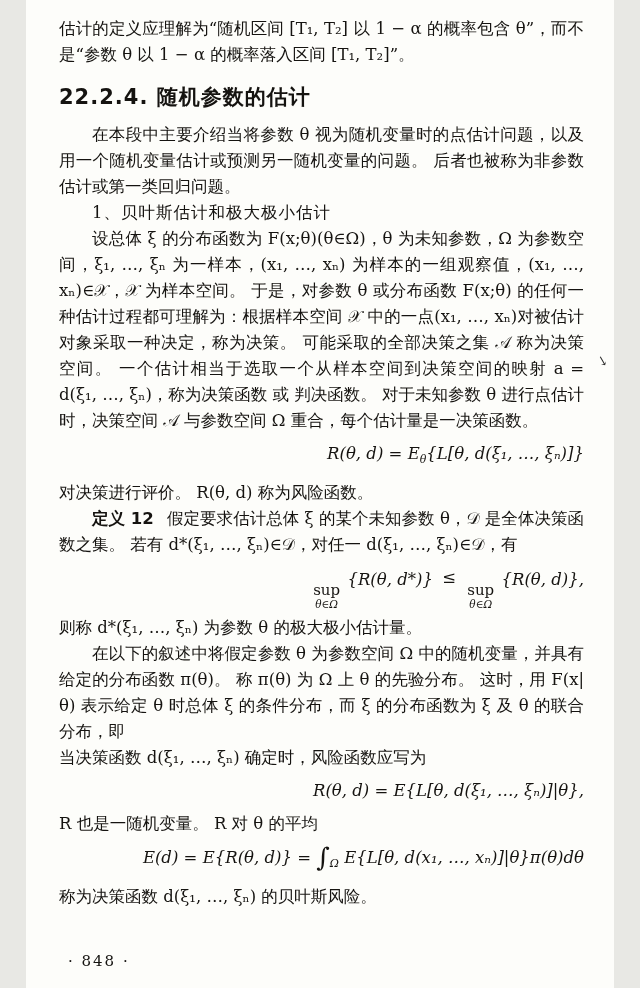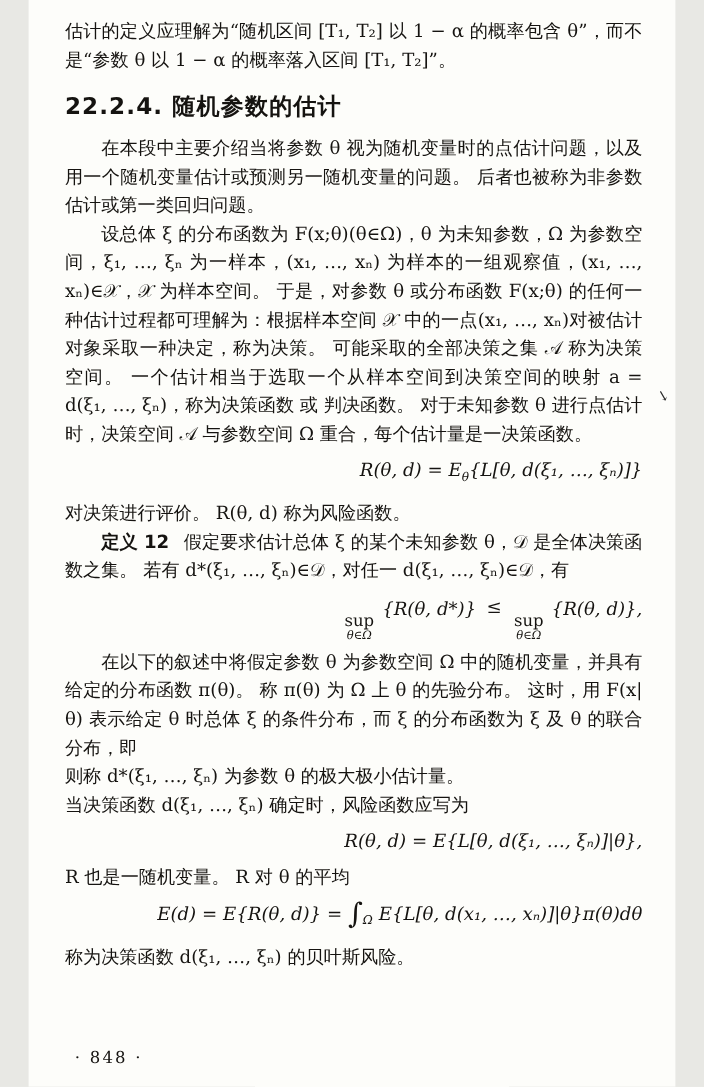--- a/index.html
+++ b/index.html
@@ -85,20 +85,21 @@
 <body>
 
 <div class="page">
 
   <p class="body cont">估计的定义应理解为“随机区间 [T₁, T₂] 以 1 − α 的概率包含 θ”，而不是“参数 θ 以 1 − α 的概率落入区间 [T₁, T₂]”。</p>
 
   <h2 class="heading">22.2.4. 随机参数的估计</h2>
 
   <p class="body indent">在本段中主要介绍当将参数 θ 视为随机变量时的点估计问题，以及用一个随机变量估计或预测另一随机变量的问题。 后者也被称为非参数估计或第一类回归问题。</p>
 
+  <p class="body subhead">1、贝叶斯估计和极大极小估计</p>
 
   <p class="body indent">设总体 ξ 的分布函数为 F(x;θ)(θ∈Ω)，θ 为未知参数，Ω 为参数空间，ξ₁, …, ξₙ 为一样本，(x₁, …, xₙ) 为样本的一组观察值，(x₁, …, xₙ)∈𝒳，𝒳 为样本空间。 于是，对参数 θ 或分布函数 F(x;θ) 的任何一种估计过程都可理解为：根据样本空间 𝒳 中的一点(x₁, …, xₙ)对被估计对象采取一种决定，称为决策。 可能采取的全部决策之集 𝒜 称为决策空间。 一个估计相当于选取一个从样本空间到决策空间的映射 a = d(ξ₁, …, ξₙ)，称为决策函数 或 判决函数。 对于未知参数 θ 进行点估计时，决策空间 𝒜 与参数空间 Ω 重合，每个估计量是一决策函数。</p>
 
 
   <div class="formula">
     <span>R(θ, d) = E</span><sub>θ</sub><span>{L[θ, d(ξ₁, …, ξₙ)]}</span>
   </div>
 
   <p class="body cont">对决策进行评价。 R(θ, d) 称为风险函数。</p>
 
@@ -113,23 +114,23 @@
       </span>
     <span>{R(θ, d*)}</span>
     <span class="rel">≤</span>
     <span class="supop">
         <span class="supword">sup</span>
         <span class="supcond">θ∈Ω</span>
       </span>
     <span>{R(θ, d)},</span>
   </div>
 
+  <p class="body cont">则称 d*(ξ₁, …, ξₙ) 为参数 θ 的极大极小估计量。</p>
+
   <p class="body indent">在以下的叙述中将假定参数 θ 为参数空间 Ω 中的随机变量，并具有给定的分布函数 π(θ)。 称 π(θ) 为 Ω 上 θ 的先验分布。 这时，用 F(x|θ) 表示给定 θ 时总体 ξ 的条件分布，而 ξ 的分布函数为 ξ 及 θ 的联合分布，即</p>
-
-  <p class="body cont">则称 d*(ξ₁, …, ξₙ) 为参数 θ 的极大极小估计量。</p>
 
 
   <p class="body cont">当决策函数 d(ξ₁, …, ξₙ) 确定时，风险函数应写为</p>
 
   <div class="formula">R(θ, d) = E{L[θ, d(ξ₁, …, ξₙ)]|θ},</div>
 
   <p class="body cont">R 也是一随机变量。 R 对 θ 的平均</p>
 
   <div class="formula">
     <span>E(d) = E{R(θ, d)} = </span><span class="int">∫</span><sub>Ω</sub><span> E{L[θ, d(x₁, …, xₙ)]|θ}π(θ)dθ</span>

